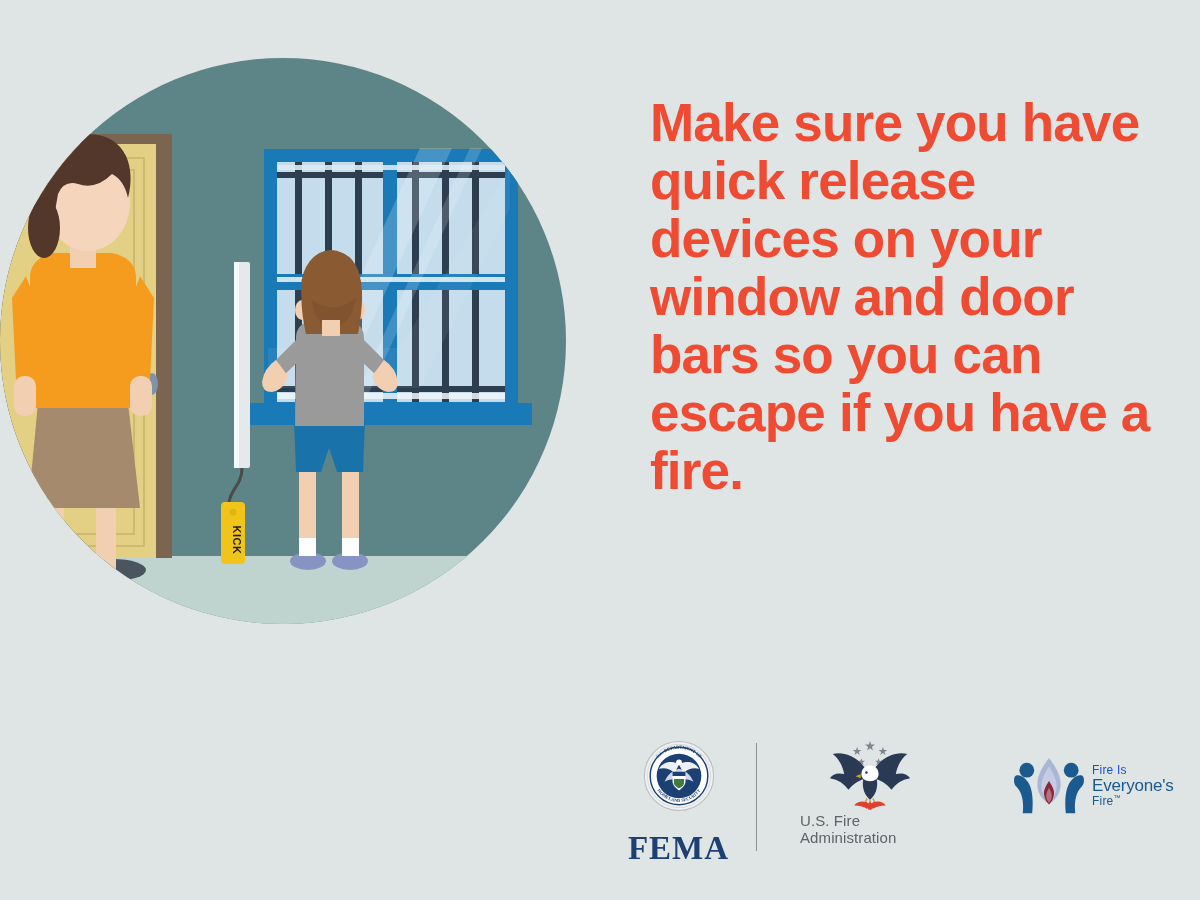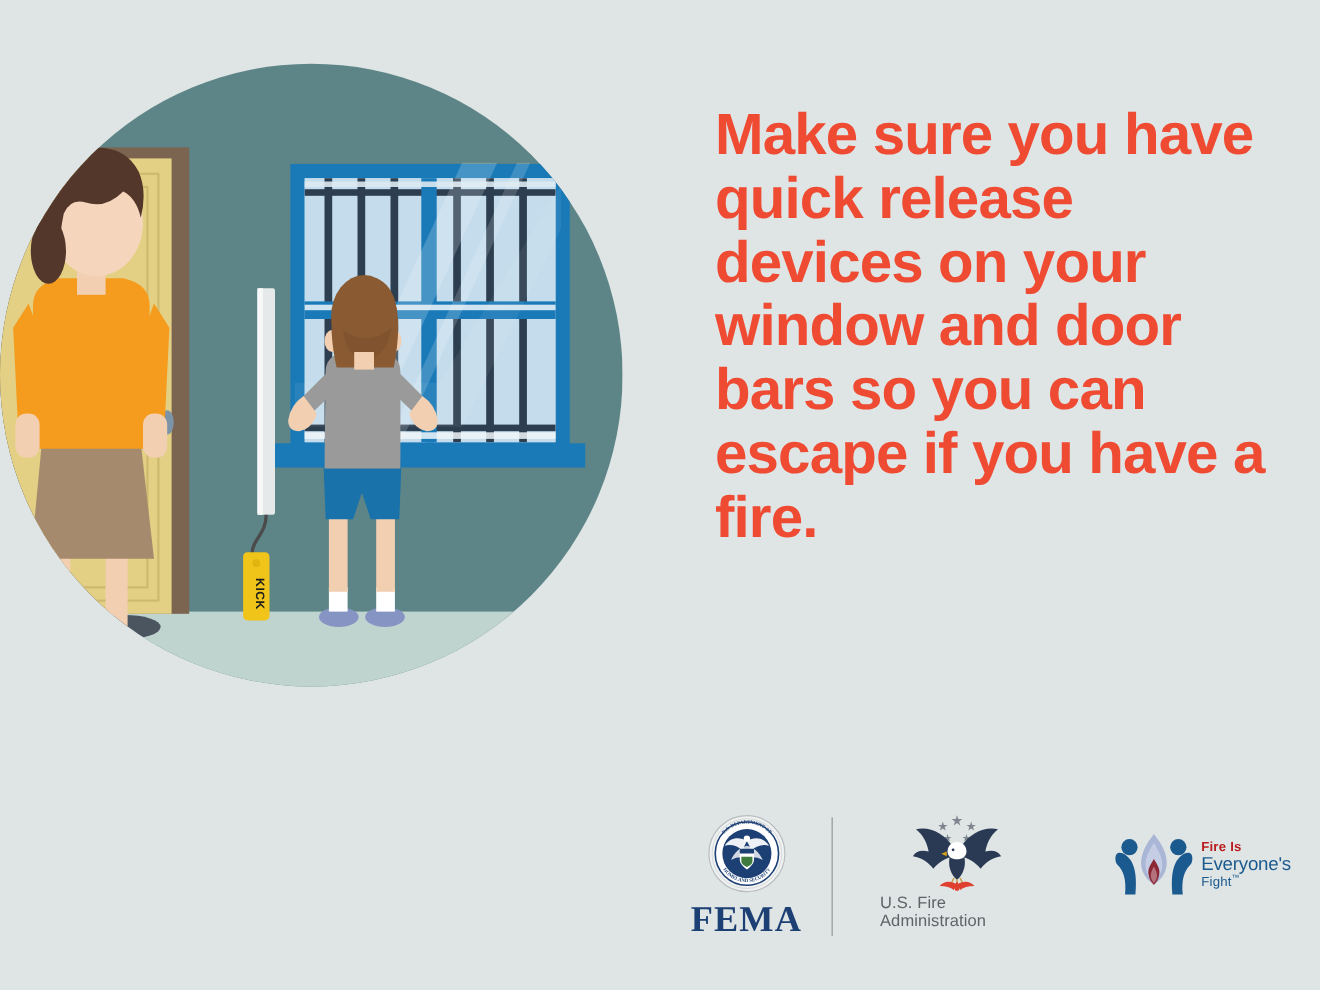--- a/index.html
+++ b/index.html
@@ -44,21 +44,21 @@
     position:absolute;
     left:600px; top:732px;
     width:590px; height:130px;
   }
   .logo-block { position:absolute; }
 
   
   #fema-logo { left:16px; top:8px; width:125px; text-align:center; }
   #fema-seal { margin:0 auto; display:block; }
   #fema-word {
-    margin-top:8px;
+    margin-top:20px;
     font-family:"Liberation Serif", serif;
     font-weight:700;
     font-size:33px;
     color:#1c3f74;
     letter-spacing:1px;
     line-height:1;
   }
 
   
   #logo-divider {
@@ -77,21 +77,21 @@
     color:#5e6468;
     line-height:1.15;
     white-space:pre-line;
     letter-spacing:0.1px;
   }
 
   
   #fief-logo { left:412px; top:22px; width:175px; }
   #fief-inner { display:flex; align-items:center; gap:6px; }
   #fief-text { line-height:1.05; padding-top:2px; }
-  .fief-l1 { font-size:12px; color:#b91c1c; font-weight:700; letter-spacing:0.2px; }
+  .fief-l1 { font-size:12px; color:#1d4ed8; font-weight:400; letter-spacing:0.2px; }
   .fief-l2 { font-size:17px; color:#1b5a8e; font-weight:400; letter-spacing:-0.2px; }
   .fief-l3 { font-size:12px; color:#1b5a8e; font-weight:400; letter-spacing:0.2px; }
   .fief-tm { font-size:7px; vertical-align:super; }
 </style>
 </head>
 <body>
 
 <div id="poster">
 
   <div id="illustration">
@@ -307,19 +307,19 @@
           <path d="M6 32 C12 30 18 34 24 42 C30 52 32 66 30 88 L16 88 C18 68 14 56 6 48
                    C2 44 2 34 6 32 Z" fill="#1b5a8e"></path>
 
           <circle cx="88" cy="24" r="11" fill="#1b5a8e"></circle>
           <path d="M104 32 C98 30 92 34 86 42 C80 52 78 66 80 88 L94 88 C92 68 96 56 104 48
                    C108 44 108 34 104 32 Z" fill="#1b5a8e"></path>
         </svg>
         <div id="fief-text">
           <div class="fief-l1">Fire Is</div>
           <div class="fief-l2">Everyone's</div>
-          <div class="fief-l3"><span>Fight</span><span class="fief-tm">™</span></div>
+          <div class="fief-l3"><span>Fire</span><span class="fief-tm">™</span></div>
         </div>
       </div>
     </div>
 
   </div>
 </div>
 
 </body></html>

